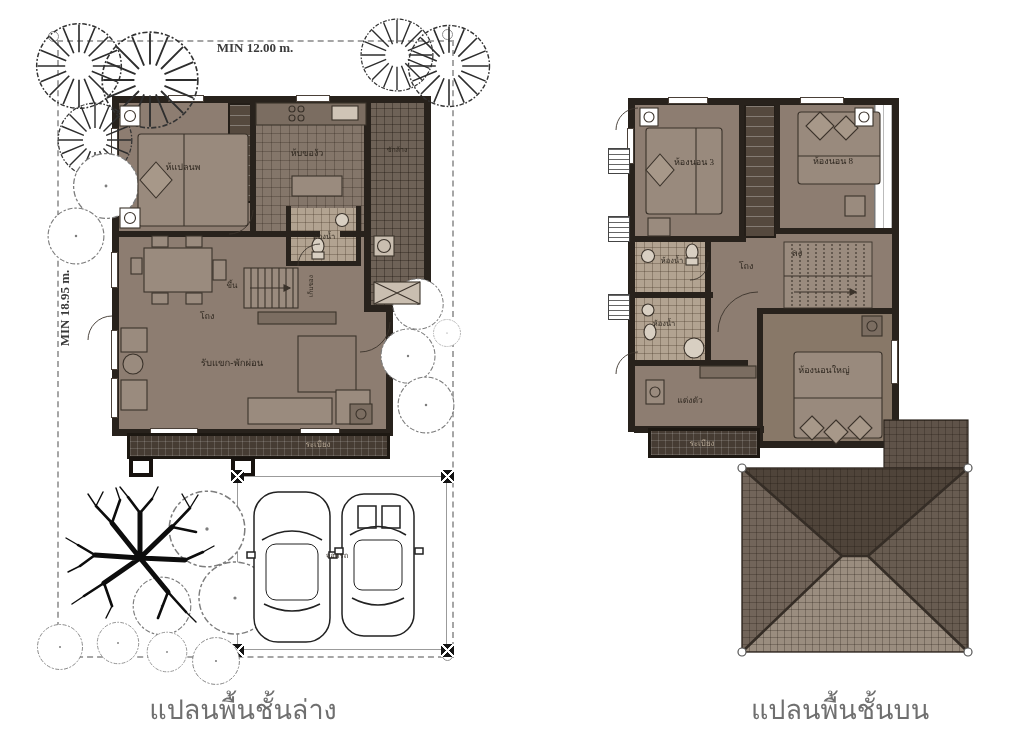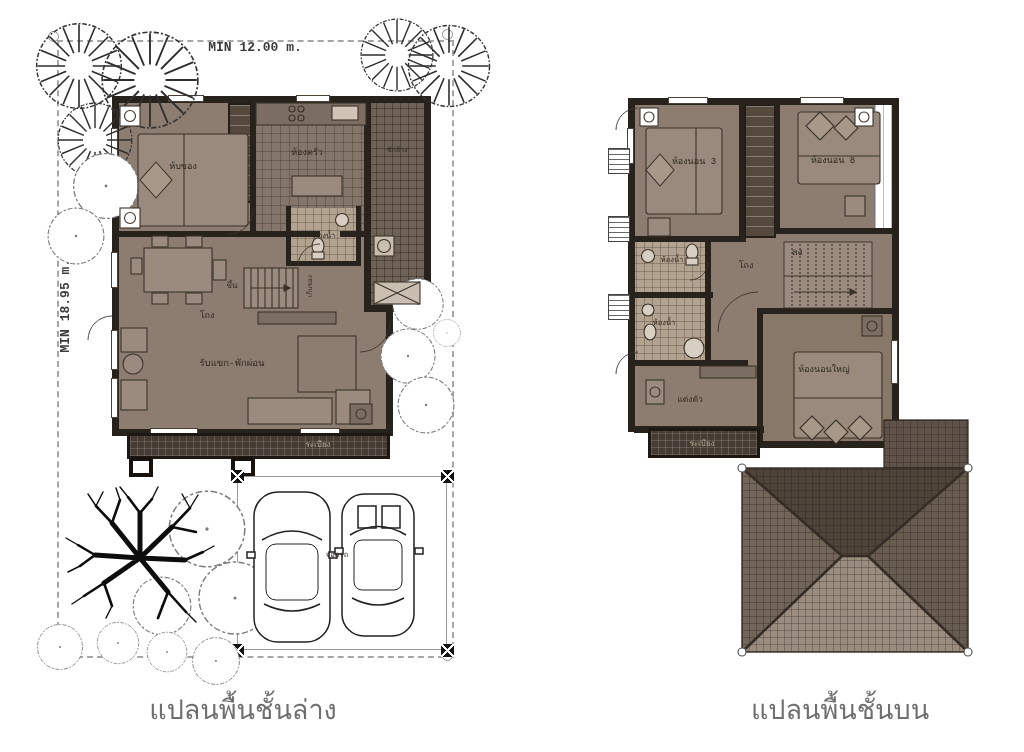--- a/index.html
+++ b/index.html
@@ -1,17 +1,17 @@
 <!DOCTYPE html>
 <html><head>
 <meta charset="utf-8">
 <style>
   html,body{margin:0;padding:0;background:#ffffff;}
   #canvas{position:relative;width:1024px;height:752px;background:#ffffff;overflow:hidden;
-          font-family:Liberation Mono, monospace;}
+          font-family:Liberation Serif, serif;}
   .abs{position:absolute;box-sizing:border-box;}
   
   .plot{border:2px dashed #a6a6a6;}
   .cdot{width:11px;height:11px;border:1.4px solid #8f8f8f;border-radius:50%;background:#fff;}
   
   .room{background:#8d7d71;}
   .room2{background:#887868;}
   .tile-mid{background-color:#84766a;
     background-image:repeating-linear-gradient(0deg,rgba(40,30,22,.28) 0 1px,transparent 1px 9px),
                      repeating-linear-gradient(90deg,rgba(40,30,22,.28) 0 1px,transparent 1px 9px);}
@@ -314,22 +314,22 @@
       </g>
       <g fill="#fff" stroke="#555" stroke-width="1.2">
         <circle cx="742" cy="468" r="4"></circle>
           <circle cx="968" cy="468" r="4"></circle>
         <circle cx="742" cy="652" r="4"></circle>
           <circle cx="968" cy="652" r="4"></circle>
       </g>
     </g>
   </svg>
 
-  <div class="abs rlabel" style="left:183px;top:167px;">ห้บของ</div>
-  <div class="abs rlabel" style="left:307px;top:153px;">ห้องครัว</div>
+  <div class="abs rlabel" style="left:183px;top:167px;">ห้แปลนพ</div>
+  <div class="abs rlabel" style="left:307px;top:153px;">ห้บของัว</div>
   <div class="abs rlabel" style="left:397px;top:150px;font-size:7px;">ซักล้าง</div>
   <div class="abs rlabel" style="left:324px;top:237px;font-size:7.5px;">ห้องน้ำ</div>
   <div class="abs rlabel" style="left:232px;top:286px;font-size:8px;">ขึ้น</div>
   <div class="abs rlabel v" style="left:311px;top:286px;font-size:6.5px;">เก็บของ</div>
   <div class="abs rlabel" style="left:207px;top:316px;">โถง</div>
   <div class="abs rlabel" style="left:232px;top:364px;font-size:9.5px;">รับแขก-พักผ่อน</div>
   <div class="abs rlabel light" style="left:318px;top:445px;font-size:8px;">ระเบียง</div>
   <div class="abs rlabel" style="left:337px;top:556px;font-size:7.5px;">จอดรถ</div>
 
   <div class="abs rlabel" style="left:694px;top:162px;">ห้องนอน 3</div>

